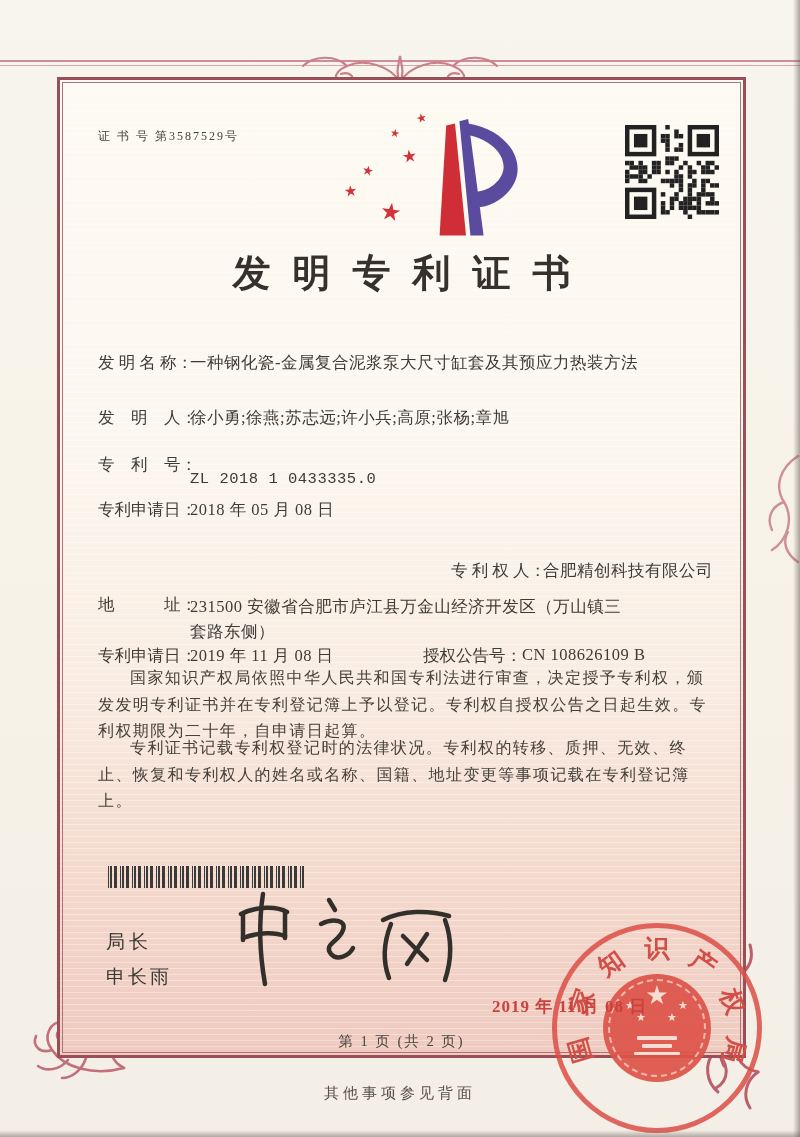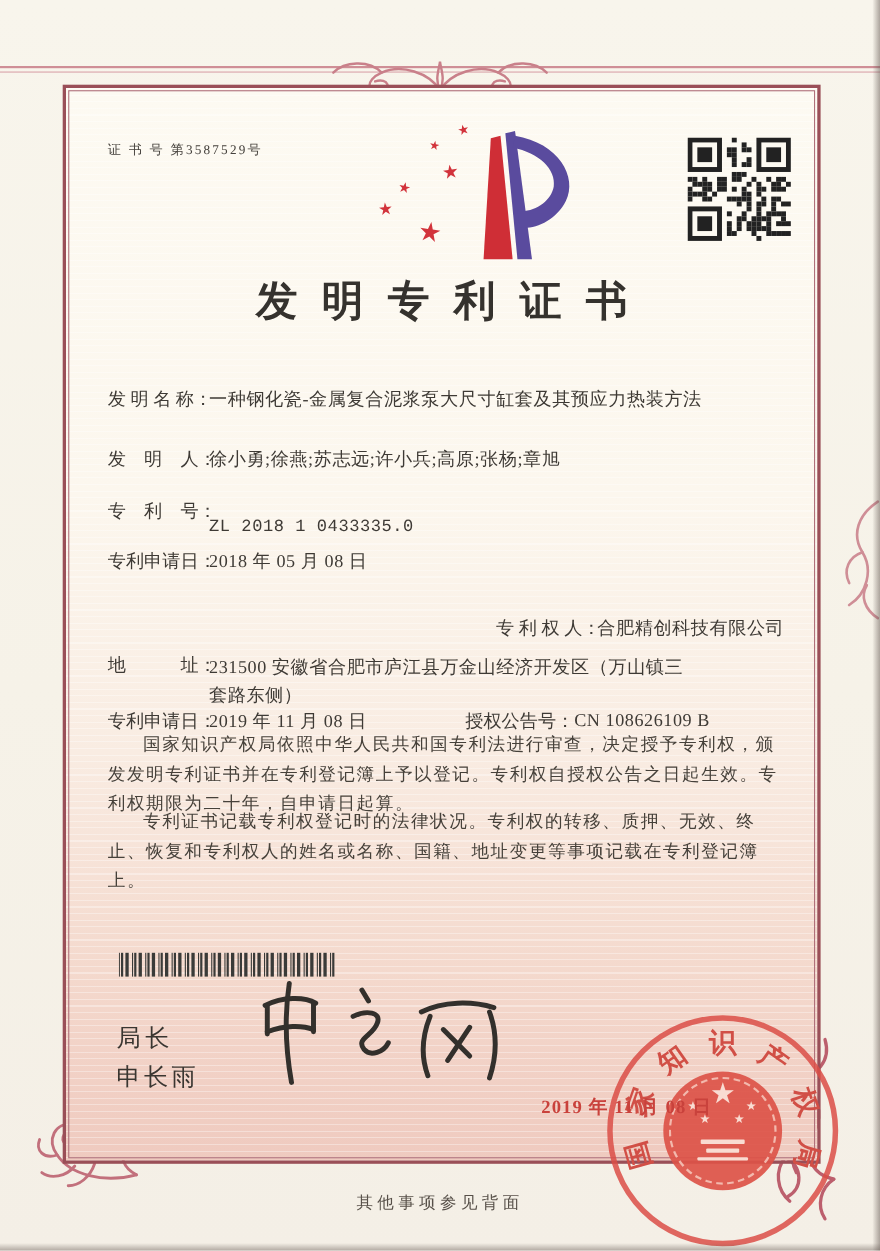--- a/index.html
+++ b/index.html
@@ -39,22 +39,22 @@
   .row{position:absolute;left:38px;right:30px;font-size:16.5px;color:#3e3a35;white-space:nowrap;}
   .row .lbl{display:inline-block;width:92px;letter-spacing:0;vertical-align:top;}
   .row .val{display:inline-block;letter-spacing:.5px;vertical-align:top;}
   .row .val.wrap{white-space:normal;width:432px;line-height:25px;}
   .row .pair2{position:absolute;left:325px;top:0;}
   
   .para{position:absolute;left:38px;width:618px;font-size:16px;line-height:26.5px;
     letter-spacing:1.4px;text-indent:2em;color:#46413a;margin:0;}
   
   .barcode{position:absolute;left:48px;top:786px;width:200px;height:22px;}
-  .director-label{position:absolute;left:46px;top:849px;font-size:22px;letter-spacing:4px;color:#3a3631;}
-  .director-name{position:absolute;left:46px;top:884px;font-size:22px;letter-spacing:3px;color:#3a3631;}
+  .director-label{position:absolute;left:46px;top:849px;font-size:19px;letter-spacing:4px;color:#3a3631;}
+  .director-name{position:absolute;left:46px;top:884px;font-size:19px;letter-spacing:3px;color:#3a3631;}
   .signature{position:absolute;left:165px;top:800px;width:250px;height:120px;}
   .page-indicator{position:absolute;left:0;right:0;top:952px;text-align:center;
     font-size:14.5px;letter-spacing:2px;color:#4a4540;}
   .back-note{position:absolute;left:0;right:0;top:1084px;text-align:center;
     font-size:15px;letter-spacing:4px;color:#575049;}
   
   .seal{position:absolute;left:492px;top:843px;width:210px;height:210px;border-radius:50%;
     border:5px solid rgba(219,78,70,.85);box-sizing:border-box;}
   .seal-ring{position:absolute;inset:0;}
   .emblem{position:absolute;left:50%;top:50%;width:108px;height:108px;border-radius:50%;
@@ -392,18 +392,19 @@
       <span class="smstar" style="left:33px;top:38px;">★</span>
       <span class="smstar" style="left:64px;top:38px;">★</span>
       <span class="smstar" style="left:75px;top:26px;">★</span>
       <div class="gate1"></div>
         <div class="gate2"></div>
         <div class="gate3"></div>
     </div>
   </div>
   <div class="seal-date">2019 年 11 月 08 日</div>
 
+  <div class="page-indicator">第 1 页 (共 2 页)</div>
 </div>
 
 <div class="back-note">其他事项参见背面</div>
 
 <div class="edge-right"></div>
 <div class="edge-bottom"></div>
 
 </body></html>

